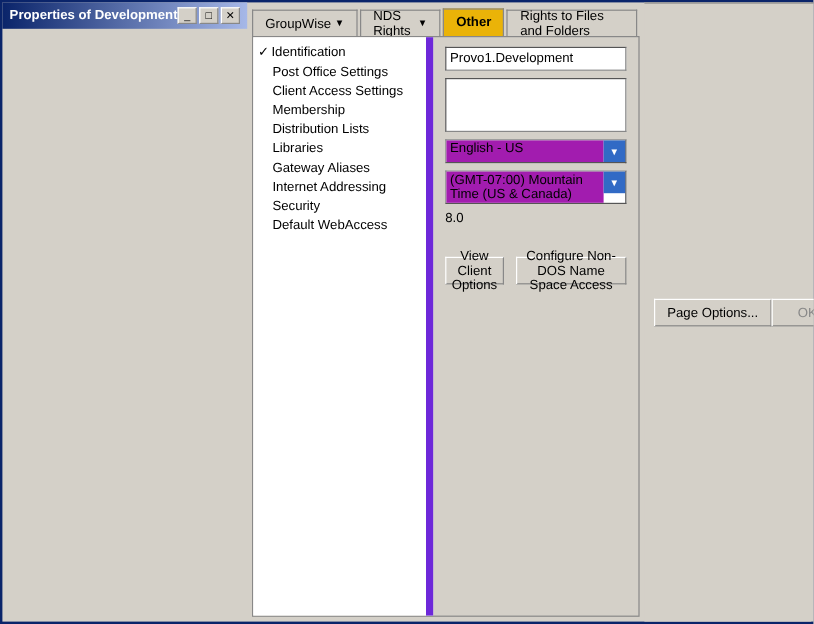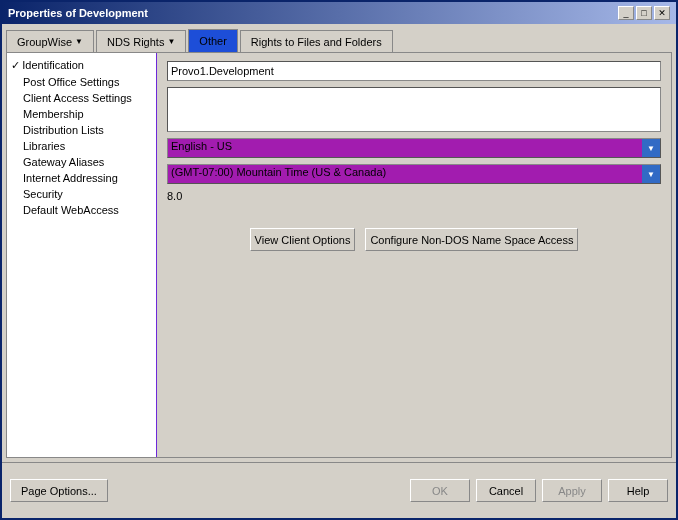--- a/index.html
+++ b/index.html
@@ -5,21 +5,21 @@
     * { box-sizing: border-box; margin: 0; padding: 0; font-family: Tahoma, Arial, sans-serif; font-size: 11px; }
 
     body { background: #d4d0c8; width: 678px; height: 520px; overflow: hidden; }
 
     .window {
       width: 678px;
       height: 520px;
       border: 2px solid #0a246a;
       background: #d4d0c8;
       display: flex;
-      flex-direction: column;
+      flex-direction: row;
     }
 
     .title-bar {
       background: linear-gradient(to right, #0a246a, #a6b8e8);
       color: white;
       padding: 3px 6px;
       display: flex;
       align-items: center;
       justify-content: space-between;
       height: 22px;
@@ -74,24 +74,25 @@
       cursor: pointer;
       height: 22px;
       display: flex;
       align-items: center;
       margin-right: 2px;
       position: relative;
       margin-top: 24px;
     }
 
     .tab.active {
-      background: #1d4ed8;
+      background: #eab308;
       border-color: #888;
       z-index: 2;
       height: 23px;
+      font-weight: bold;
     }
 
     .tab-with-arrow {
       display: flex;
       align-items: center;
       gap: 3px;
     }
 
     .tab-arrow {
       font-size: 8px;
@@ -110,21 +111,21 @@
 
     .panel-body {
       display: flex;
       flex: 1;
       position: relative;
     }
 
     .sidebar {
       width: 150px;
       background: white;
-      border-right: 1px solid #6d28d9;
+      border-right: 6px solid #6d28d9;
       padding: 4px 0;
       flex-shrink: 0;
     }
 
     .sidebar-item {
       padding: 2px 8px 2px 16px;
       cursor: pointer;
       white-space: nowrap;
     }
 

